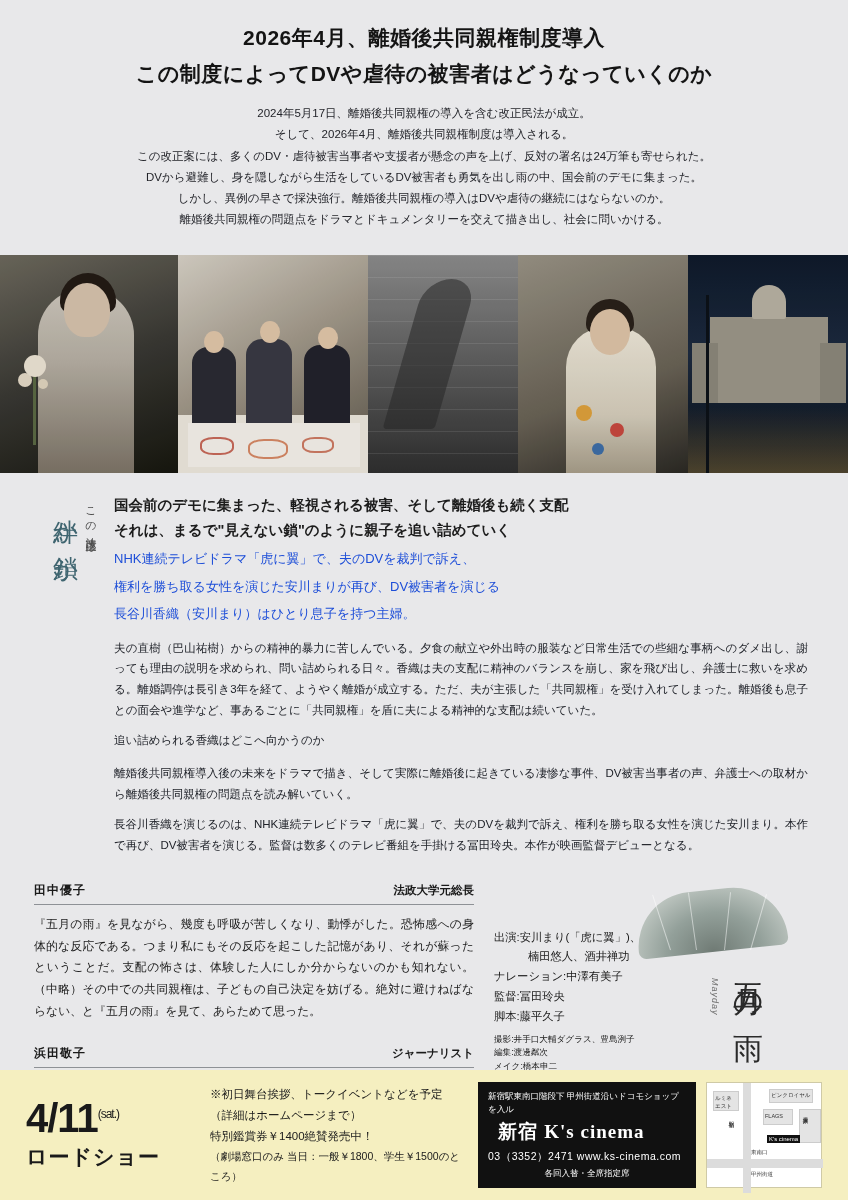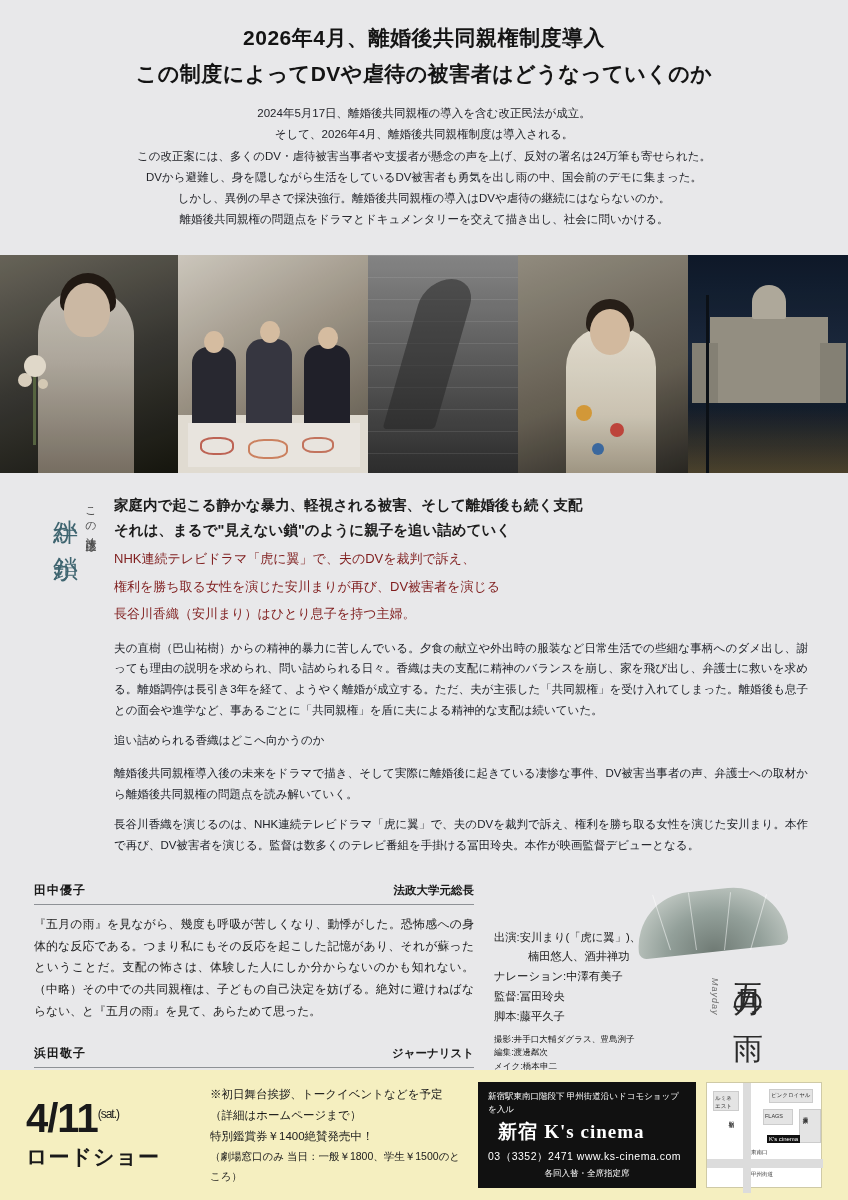--- a/index.html
+++ b/index.html
@@ -77,21 +77,21 @@
   
   .syn { display: flex; padding: 20px 40px 0 34px; }
   .syn-vert {
     writing-mode: vertical-rl; text-orientation: upright;
     margin-right: 16px; padding-top: 6px; color: #3d5a63; width: 64px;
   }
   .syn-vert .small { font-size: 11px; letter-spacing: 2px; color:#4a4a4a; display:block; }
   .syn-vert .big { font-size: 25px; letter-spacing: 5px; font-weight: normal; color:#3f6570; display:block; margin-left:-2px; }
   .syn-body { flex: 1; }
   .syn-lead { font-size: 14.5px; font-weight: bold; line-height: 1.75; color: #1c1c1c; }
-  .syn-sub { font-size: 13px; line-height: 1.8; color: #7f1d1d; margin-top: 4px; }
+  .syn-sub { font-size: 13px; line-height: 1.8; color: #1d4ed8; margin-top: 4px; }
   .syn-p { font-size: 11.5px; line-height: 1.8; color: #20232a; margin-top: 12px; text-align: justify; }
   .syn-p.tight { margin-top: 10px; }
 
   
   .lower { display: flex; padding: 26px 34px 0 34px; gap: 20px; }
   .comments { width: 440px; }
   .cmt + .cmt { margin-top: 22px; }
   .cmt-head { display: flex; justify-content: space-between; align-items: baseline; border-bottom: 1px solid #8e9196; padding-bottom: 5px; }
   .cmt-name { font-size: 12px; font-weight: bold; letter-spacing: 1px; }
   .cmt-role { font-size: 11.5px; font-weight: bold; }
@@ -199,21 +199,21 @@
         <div class="p5-pole"></div>
     </div>
   </div>
 
   <div class="syn">
     <div class="syn-vert">
       <span class="small">この法改正は</span>
       <span class="big">絆か鎖か</span>
     </div>
     <div class="syn-body">
-      <div class="syn-lead">家庭内で起こる静かな暴力、軽視される被害、そして離婚後も続く支配</div>
+      <div class="syn-lead">国会前のデモに集まった、軽視される被害、そして離婚後も続く支配</div>
       <div class="syn-lead">それは、まるで"見えない鎖"のように親子を追い詰めていく</div>
       <div class="syn-sub">NHK連続テレビドラマ「虎に翼」で、夫のDVを裁判で訴え、</div>
       <div class="syn-sub">権利を勝ち取る女性を演じた安川まりが再び、DV被害者を演じる</div>
       <div class="syn-sub">長谷川香織（安川まり）はひとり息子を持つ主婦。</div>
       <div class="syn-p">夫の直樹（巴山祐樹）からの精神的暴力に苦しんでいる。夕食の献立や外出時の服装など日常生活での些細な事柄へのダメ出し、謝っても理由の説明を求められ、問い詰められる日々。香織は夫の支配に精神のバランスを崩し、家を飛び出し、弁護士に救いを求める。離婚調停は長引き3年を経て、ようやく離婚が成立する。ただ、夫が主張した「共同親権」を受け入れてしまった。離婚後も息子との面会や進学など、事あるごとに「共同親権」を盾に夫による精神的な支配は続いていた。</div>
       <div class="syn-p tight">追い詰められる香織はどこへ向かうのか</div>
       <div class="syn-p">離婚後共同親権導入後の未来をドラマで描き、そして実際に離婚後に起きている凄惨な事件、DV被害当事者の声、弁護士への取材から離婚後共同親権の問題点を読み解いていく。</div>
       <div class="syn-p tight">長谷川香織を演じるのは、NHK連続テレビドラマ「虎に翼」で、夫のDVを裁判で訴え、権利を勝ち取る女性を演じた安川まり。本作で再び、DV被害者を演じる。監督は数多くのテレビ番組を手掛ける冨田玲央。本作が映画監督デビューとなる。</div>
     </div>
   </div>

